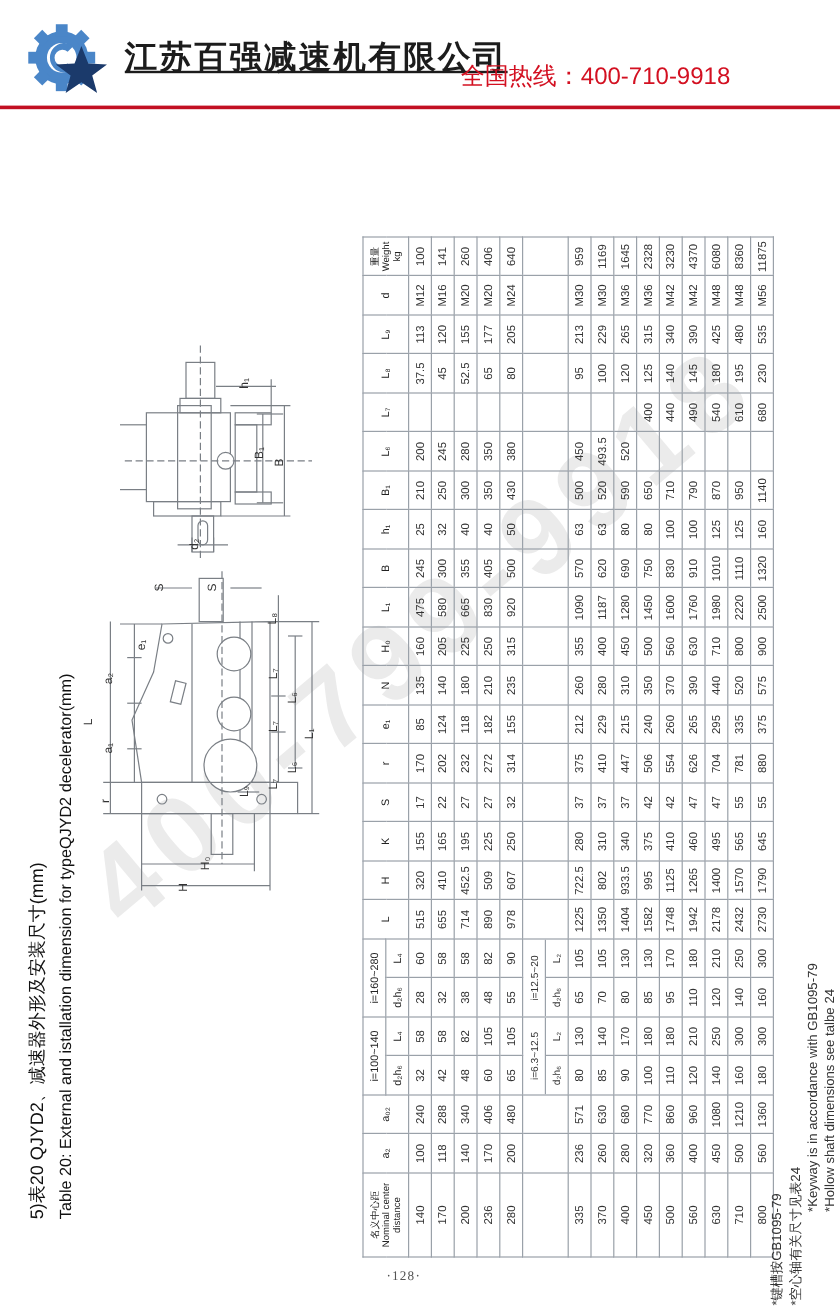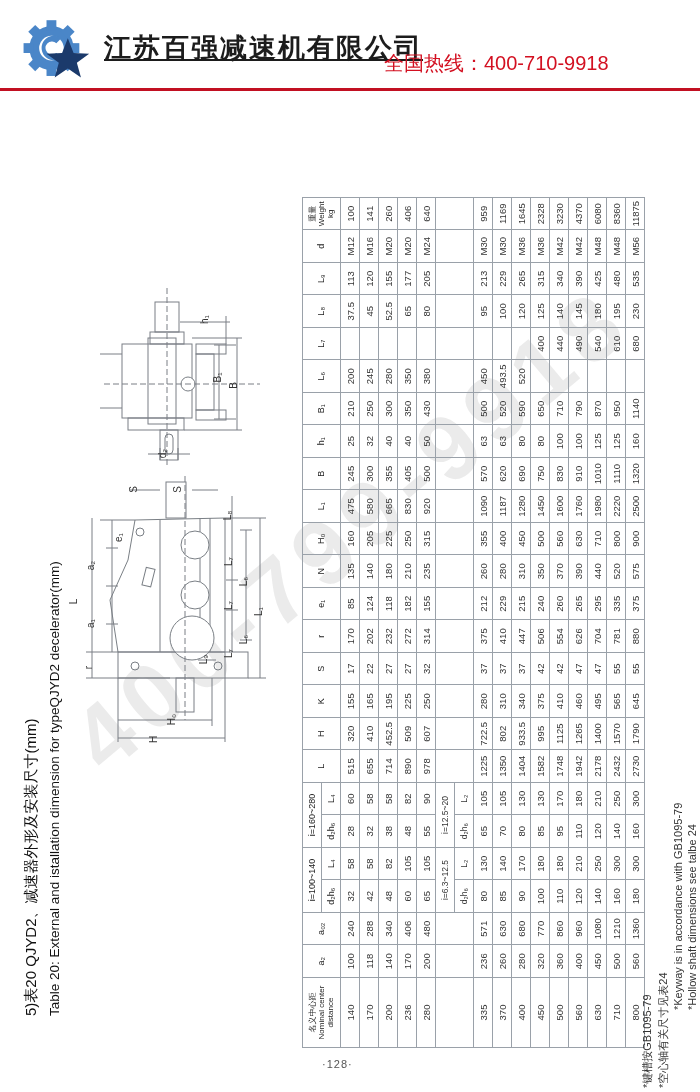--- a/index.html
+++ b/index.html
@@ -40,21 +40,21 @@
   td.gcell{padding:0;}
   .glab{font-size:8.5px;border-bottom:1px solid #9aa1a9;height:18px;line-height:18px;}
   .gsub{display:flex;height:18px;line-height:18px;font-size:8.5px;}
   .gsub span{flex:1;}
   .gsub span:first-child{border-right:1px solid #9aa1a9;}
 
   
   .fnote{position:absolute;transform:rotate(-90deg);transform-origin:0 0;
          white-space:nowrap;font-size:11px;color:#333;}
 
-  .pagenum{position:absolute;left:322px;top:1058px;font-size:11px;color:#555;letter-spacing:1px;}
+  .pagenum{position:absolute;left:322px;top:1058px;font-size:11px;color:#555;letter-spacing:1px;font-family:Liberation Serif, serif;}
 </style>
 </head>
 <body>
 
 <div class="page">
 
   <svg class="logo" viewBox="0 0 100 100">
     <g fill="#4a86c8">
       <circle cx="42" cy="44" r="27"></circle>
       <rect x="36" y="10" width="12" height="12" transform="rotate(0 42 44)"></rect>

